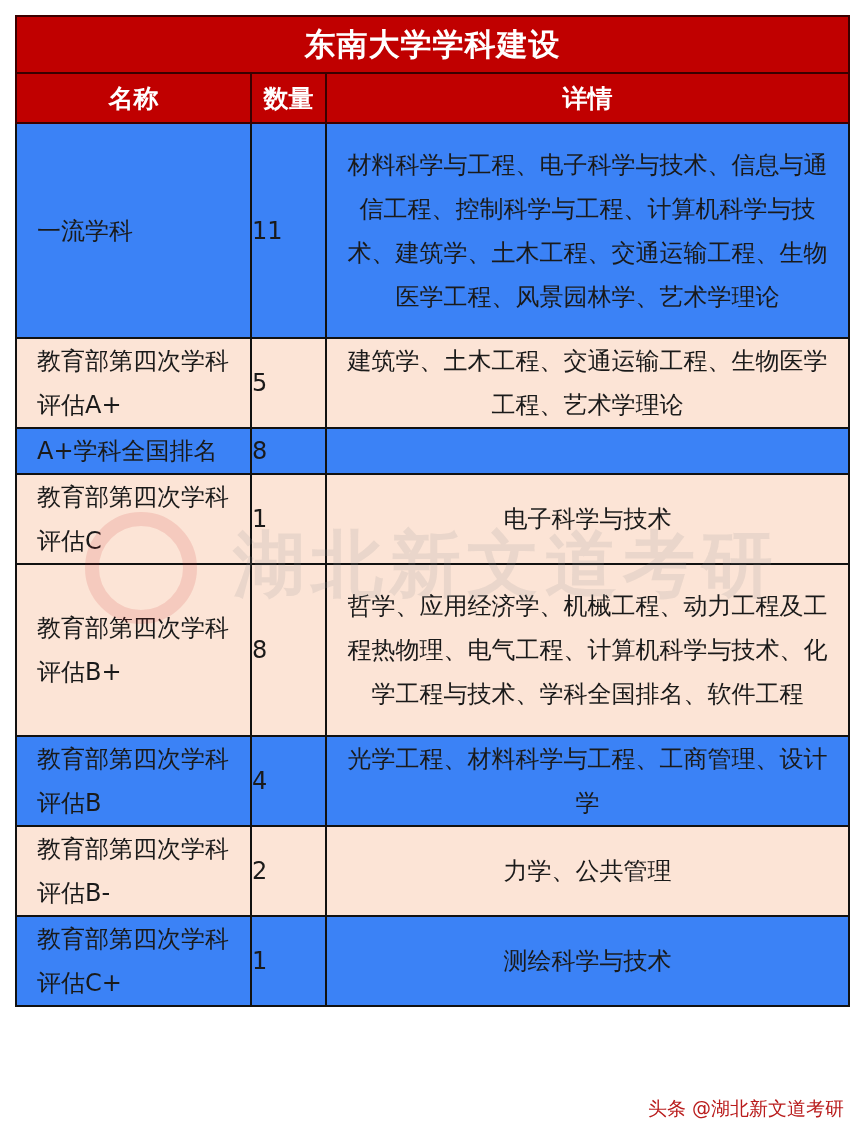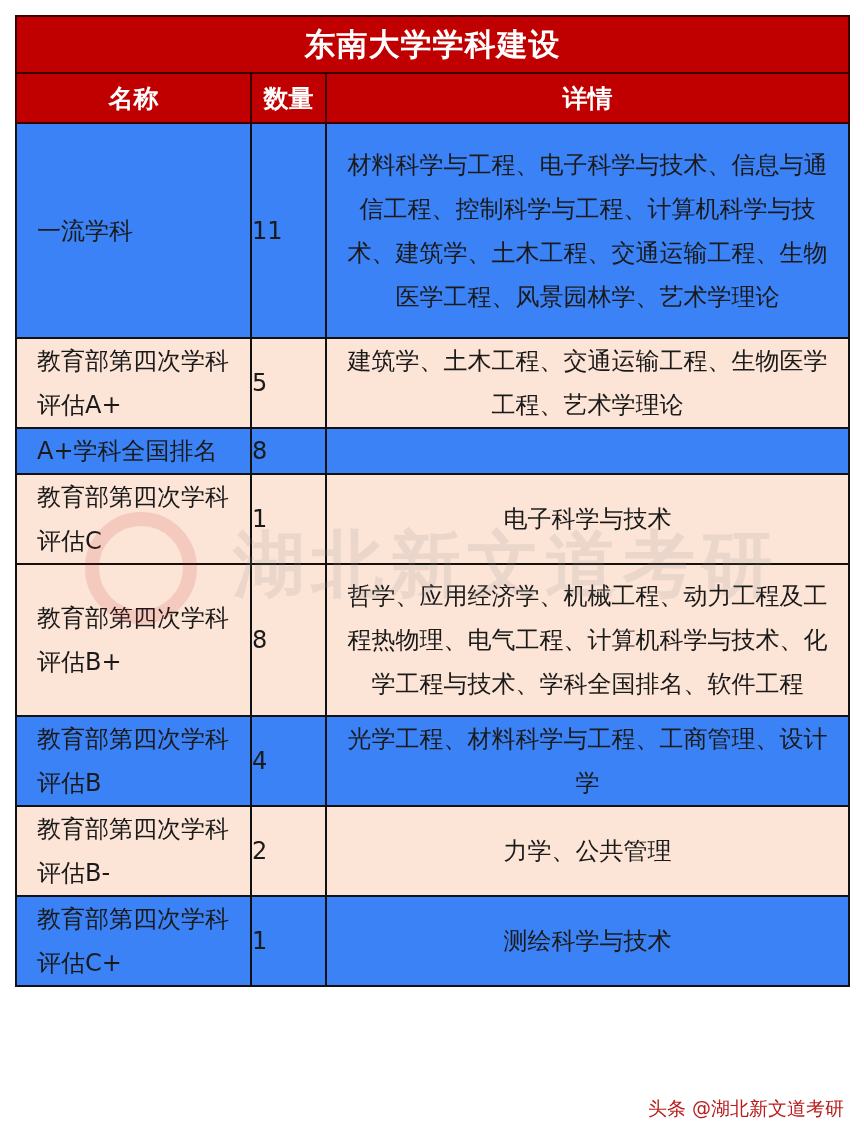--- a/index.html
+++ b/index.html
@@ -137,21 +137,21 @@
     <tr class="plain" style="height:44px">
       <td class="name">A+学科全国排名</td>
       <td class="count">8</td>
       <td class="detail"></td>
     </tr>
     <tr class="shade" style="height:87px">
       <td class="name">教育部第四次学科评估C</td>
       <td class="count">1</td>
       <td class="detail">电子科学与技术</td>
     </tr>
-    <tr class="shade" style="height:152px">
+    <tr class="shade" style="height:172px">
       <td class="name">教育部第四次学科评估B+</td>
       <td class="count">8</td>
       <td class="detail">哲学、应用经济学、机械工程、动力工程及工程热物理、电气工程、计算机科学与技术、化学工程与技术、学科全国排名、软件工程</td>
     </tr>
     <tr class="plain" style="height:87px">
       <td class="name">教育部第四次学科评估B</td>
       <td class="count">4</td>
       <td class="detail">光学工程、材料科学与工程、工商管理、设计学</td>
     </tr>
     <tr class="shade" style="height:88px">

